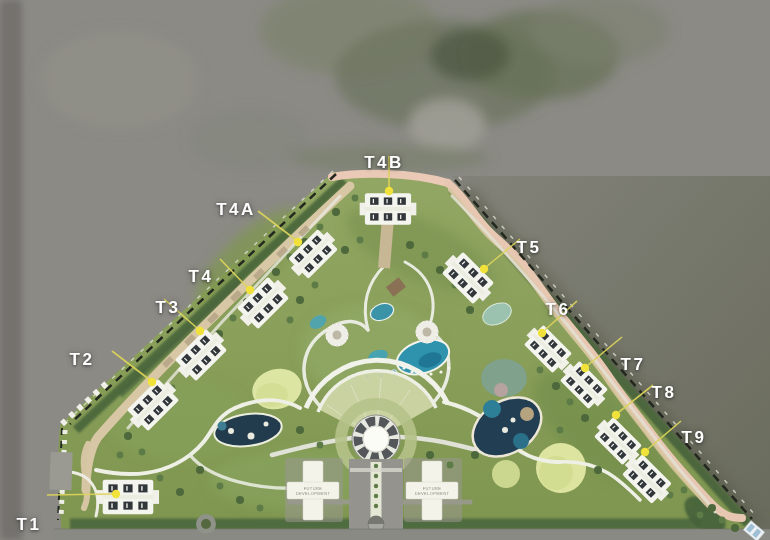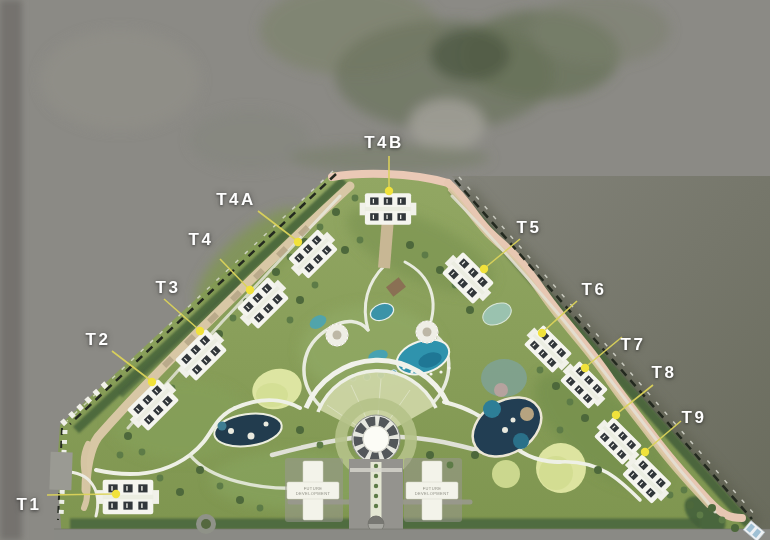--- a/index.html
+++ b/index.html
@@ -7,21 +7,21 @@
     position:relative;width:770px;height:540px;overflow:hidden;
     background:#8b8a85;
     font-family:"Liberation Sans",sans-serif;
   }
   .stage svg{position:absolute;left:0;top:0;}
   .tlabel{
     position:absolute;transform:translate(-50%,-50%);
     font:600 17px/1 "Liberation Sans",sans-serif;
     color:#ffffff;letter-spacing:2.5px;white-space:nowrap;
     text-shadow:0 1px 3px rgba(25,25,25,.6),0 0 6px rgba(40,40,40,.35);
-    cursor:default;user-select:none;
+    cursor:default;user-select:none;margin-top:20px;
   }
 </style>
 </head>
 <body>
 
 <div class="stage">
 
 <svg width="770" height="540" viewBox="0 0 770 540">
   <defs>
     <linearGradient id="gWater" x1="0" y1="0" x2="1" y2="1">
@@ -364,24 +364,24 @@
     <circle cx="389" cy="191" r="4.2"></circle>
     <circle cx="484" cy="269" r="4.2"></circle>
     <circle cx="542" cy="333" r="4.2"></circle>
     <circle cx="585" cy="368" r="4.2"></circle>
     <circle cx="616" cy="415" r="4.2"></circle>
     <circle cx="645" cy="452" r="4.2"></circle>
   </g>
 </svg>
 
 <div class="tlabel" style="left:29px;top:504px">T1</div>
-<div class="tlabel" style="left:98px;top:339px">T2</div>
+<div class="tlabel" style="left:82px;top:339px">T2</div>
 <div class="tlabel" style="left:168px;top:287px">T3</div>
-<div class="tlabel" style="left:201px;top:239px">T4</div>
-<div class="tlabel" style="left:236px;top:199px">T4A</div>
+<div class="tlabel" style="left:201px;top:256px">T4</div>
+<div class="tlabel" style="left:236px;top:189px">T4A</div>
 <div class="tlabel" style="left:384px;top:142px">T4B</div>
 <div class="tlabel" style="left:529px;top:227px">T5</div>
-<div class="tlabel" style="left:594px;top:289px">T6</div>
+<div class="tlabel" style="left:558px;top:289px">T6</div>
 <div class="tlabel" style="left:633px;top:344px">T7</div>
 <div class="tlabel" style="left:664px;top:372px">T8</div>
 <div class="tlabel" style="left:694px;top:417px">T9</div>
 
 </div>
 
 </body></html>

